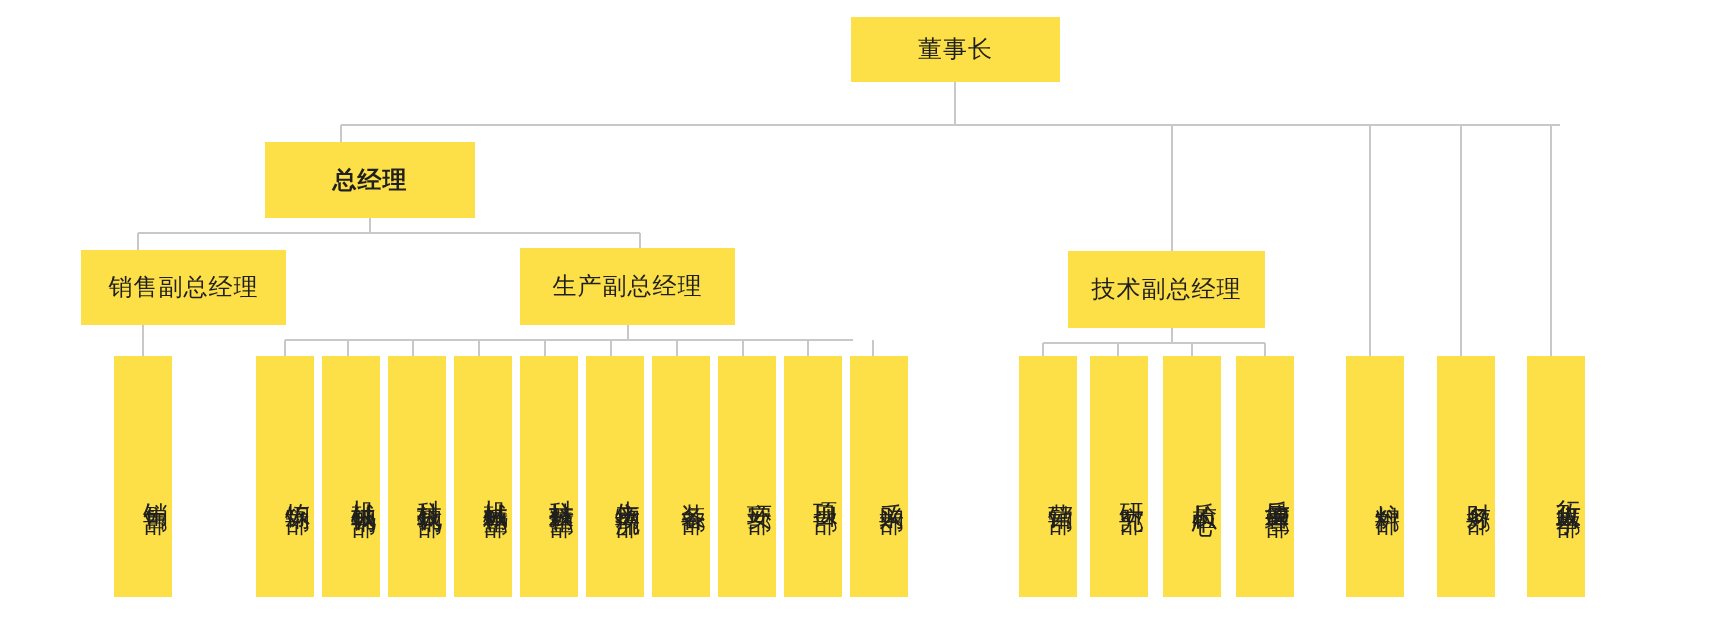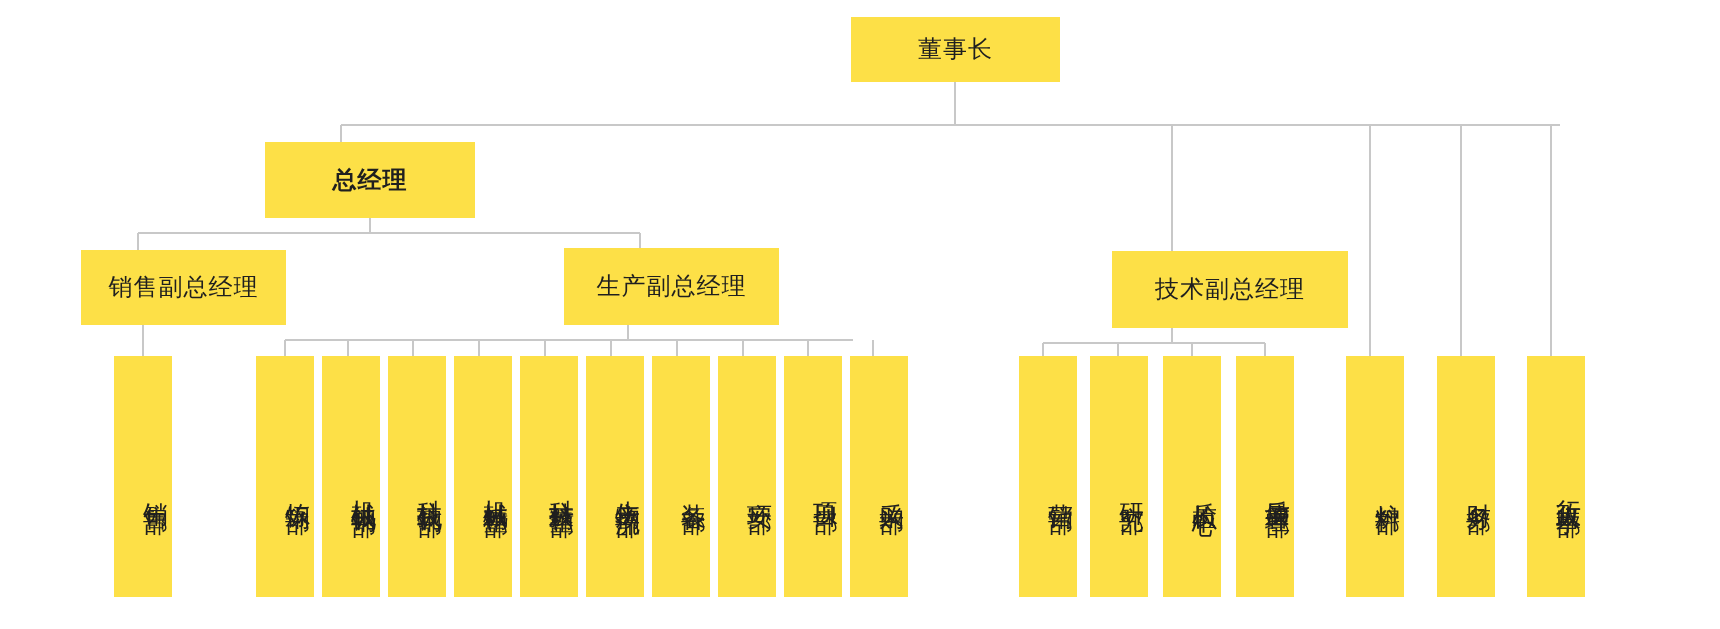--- a/index.html
+++ b/index.html
@@ -112,25 +112,25 @@
   </div>
 
   <div class="node horizontal" style="left:265px; top:142px; width:210px; height:76px;font-weight:bold;">
     <span class="node-label">总经理</span>
   </div>
 
   <div class="node horizontal" style="left:49px; top:250px; width:205px; height:75px;margin-left:32px;">
     <span class="node-label">销售副总经理</span>
   </div>
 
-  <div class="node horizontal" style="left:520px; top:248px; width:215px; height:77px;margin-left:44px;">
+  <div class="node horizontal" style="left:520px; top:248px; width:215px; height:77px;">
     <span class="node-label">生产副总经理</span>
   </div>
 
-  <div class="node horizontal" style="left:1068px; top:251px; width:236px; height:77px;margin-left:44px;">
+  <div class="node horizontal" style="left:1068px; top:251px; width:197px; height:77px;">
     <span class="node-label">技术副总经理</span>
   </div>
 
   <div class="node vertical" style="left:114px; top:356px; width:58px; height:241px;">
     <span class="node-label">销售部</span>
   </div>
 
   <div class="node vertical" style="left:256px; top:356px; width:58px; height:241px;">
     <span class="node-label">炼钢部</span>
   </div>

